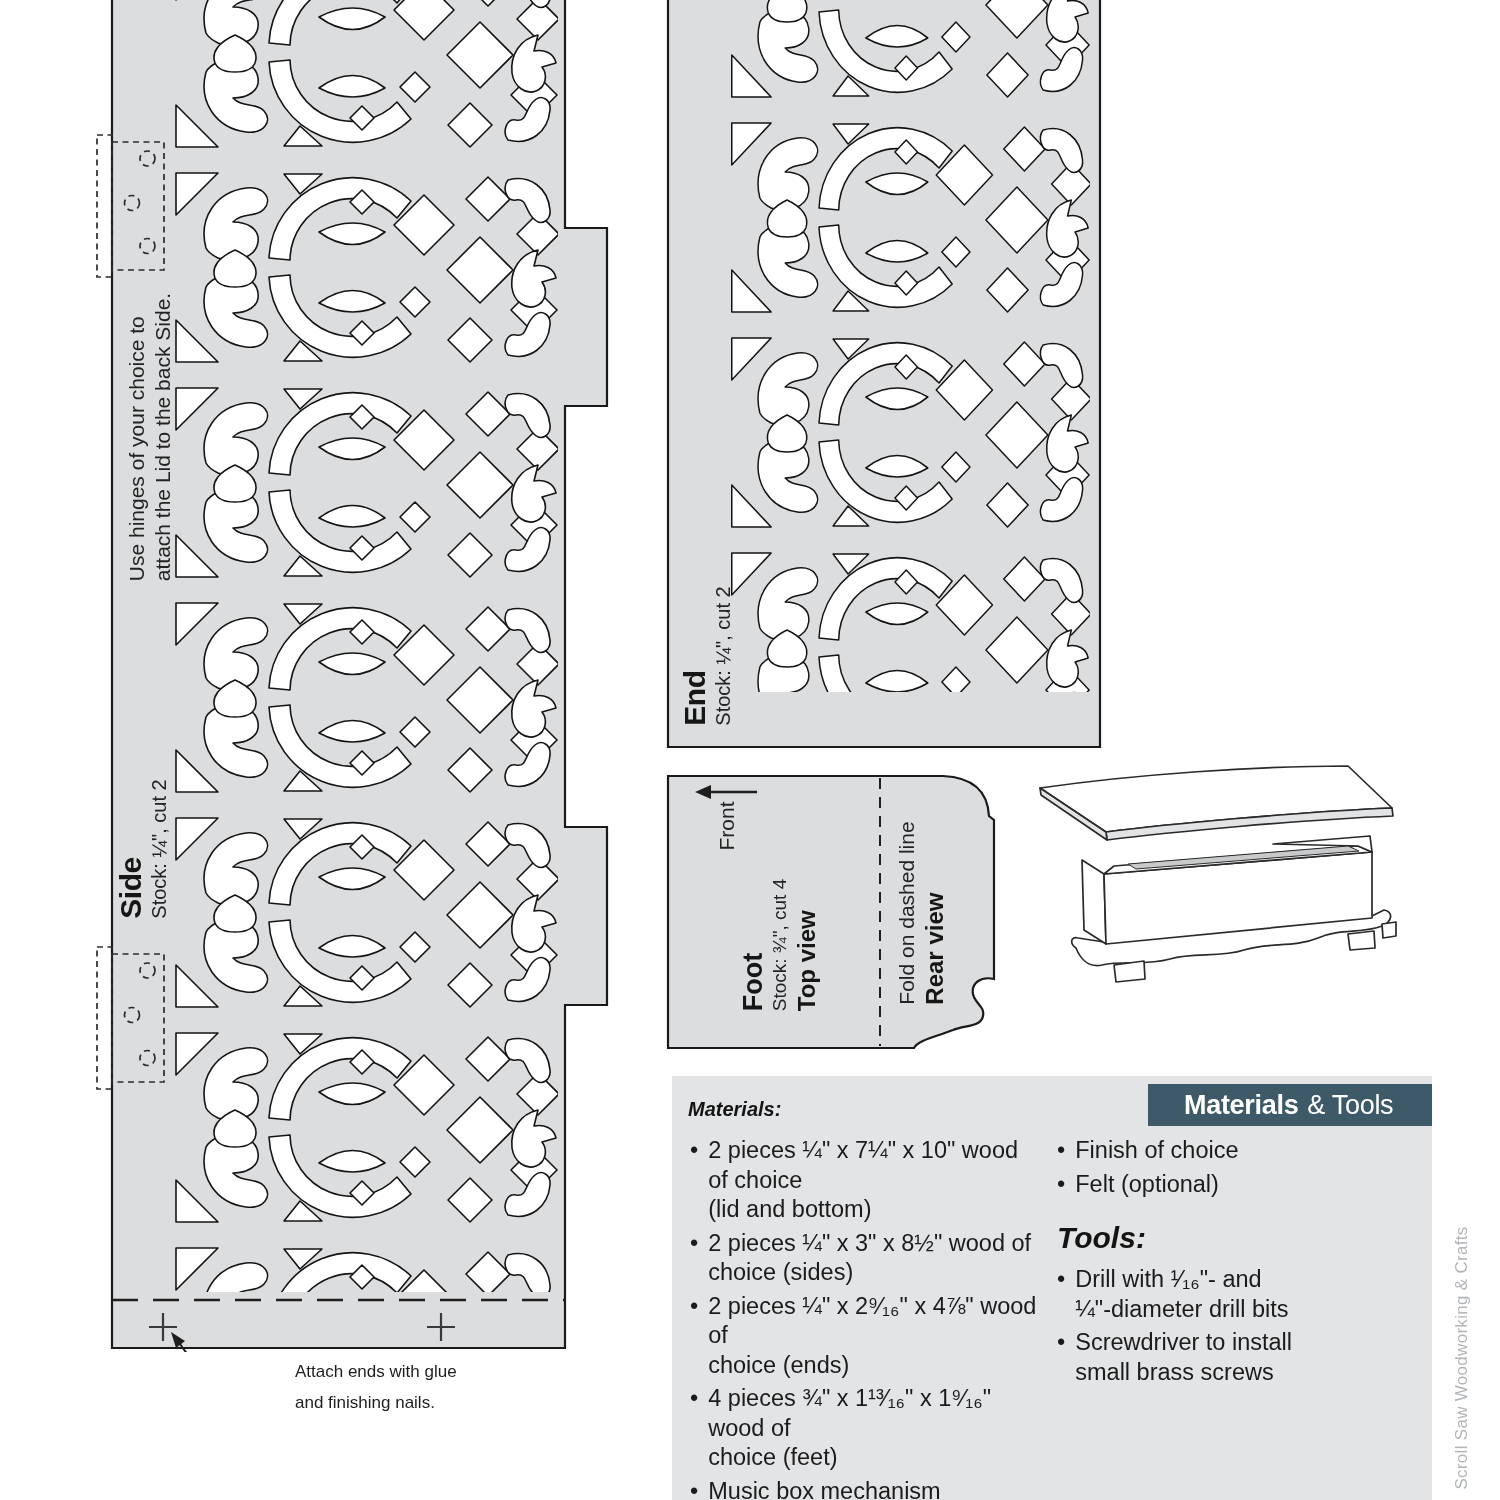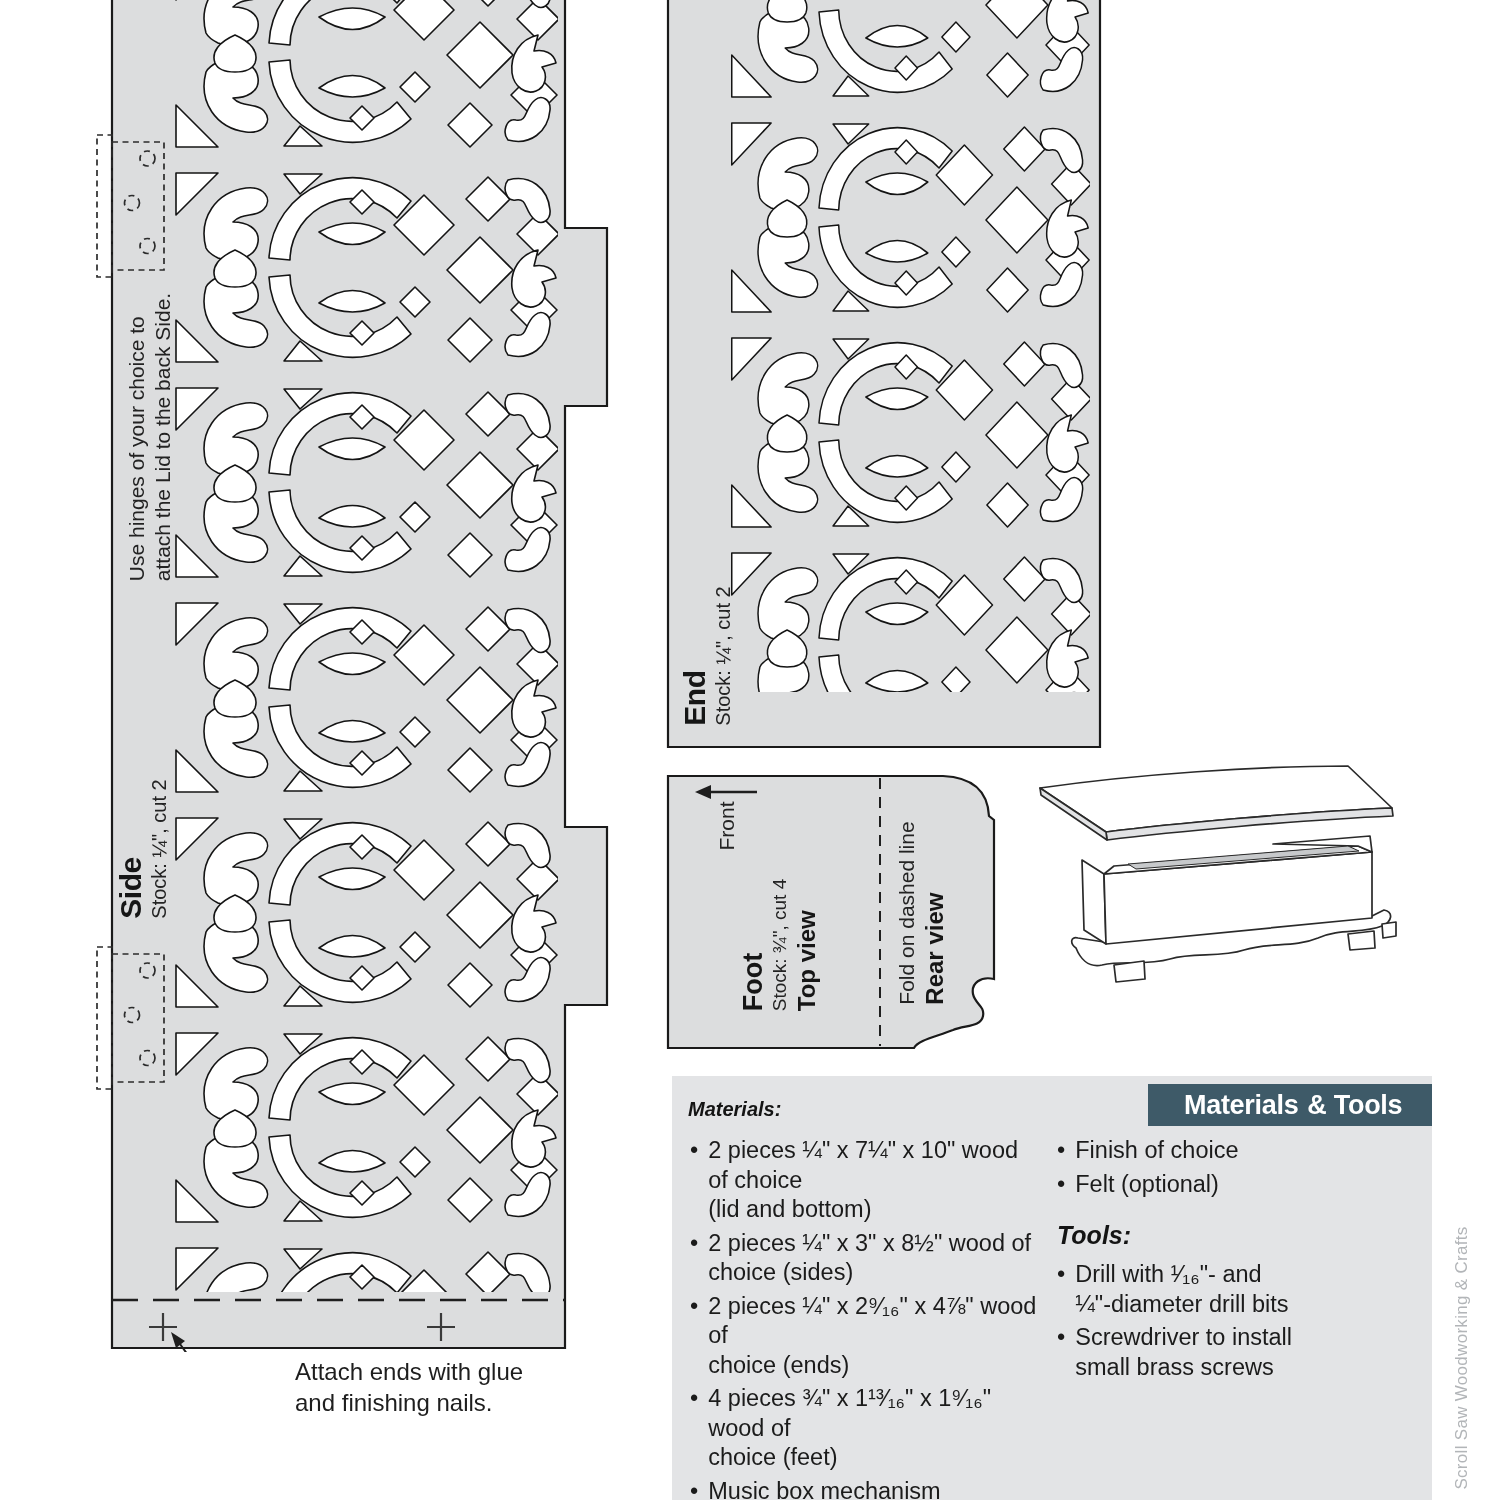--- a/index.html
+++ b/index.html
@@ -15,32 +15,32 @@
 
   .hinge-note{font-size:21px;line-height:26px;white-space:pre-line;color:#232323;}
   .panel-title-big{font-size:30px;line-height:33px;font-weight:bold;letter-spacing:-0.5px;color:#161616;}
   .panel-title-stock{font-size:20px;line-height:24px;color:#232323;}
   .foot-big{font-size:27px;line-height:30px;font-weight:bold;color:#161616;}
   .foot-stock{font-size:19px;line-height:24px;color:#232323;}
   .foot-view{font-size:24px;line-height:29px;font-weight:bold;color:#161616;}
   .fold-ln{font-size:21px;line-height:27px;color:#232323;}
   .front-label{font-size:21px;color:#232323;}
 
-  .attach-note{position:absolute;left:295px;top:1356px;font-size:24px;line-height:31px;
+  .attach-note{position:absolute;left:295px;top:1356px;font-size:17px;line-height:31px;
                white-space:pre-line;color:#1e1e1e;}
 
   
   .mt-box{position:absolute;left:672px;top:1076px;width:760px;height:424px;background:#e3e4e6;}
   .mt-header{position:absolute;left:476px;top:8px;width:284px;height:42px;background:#3e5a68;
              color:#ffffff;font-size:27px;line-height:42px;padding-left:36px;box-sizing:border-box;
              letter-spacing:-0.3px;}
   .mt-header .hb{font-weight:bold;text-align:right;}
-  .mt-header .hl{font-weight:700;margin-left:9px;}
+  .mt-header .hl{font-weight:400;margin-left:9px;}
   .mt-heading{position:absolute;left:16px;top:22px;font-size:20px;font-weight:bold;font-style:italic;color:#141414;}
-  .tools-heading{font-size:25px;font-weight:bold;font-style:italic;color:#141414;margin:22px 0 10px 0;}
+  .tools-heading{font-size:30px;font-weight:bold;font-style:italic;color:#141414;margin:22px 0 10px 0;}
   .mt-col1{position:absolute;left:18px;top:60px;width:352px;}
   .mt-col2{position:absolute;left:385px;top:60px;width:365px;}
   .mi{font-size:23.5px;line-height:29.5px;margin-bottom:4px;white-space:pre-line;display:flex;color:#1b1b1b;}
   .mi::before{content:"\2022";margin-right:10px;flex:0 0 auto;}
 
   .credit{position:absolute;left:1462px;top:1358px;transform:translate(-50%,-50%) rotate(-90deg);
           font-size:17px;color:#b2b5b8;white-space:nowrap;letter-spacing:0.3px;}
 </style>
 </head>
 <body>

